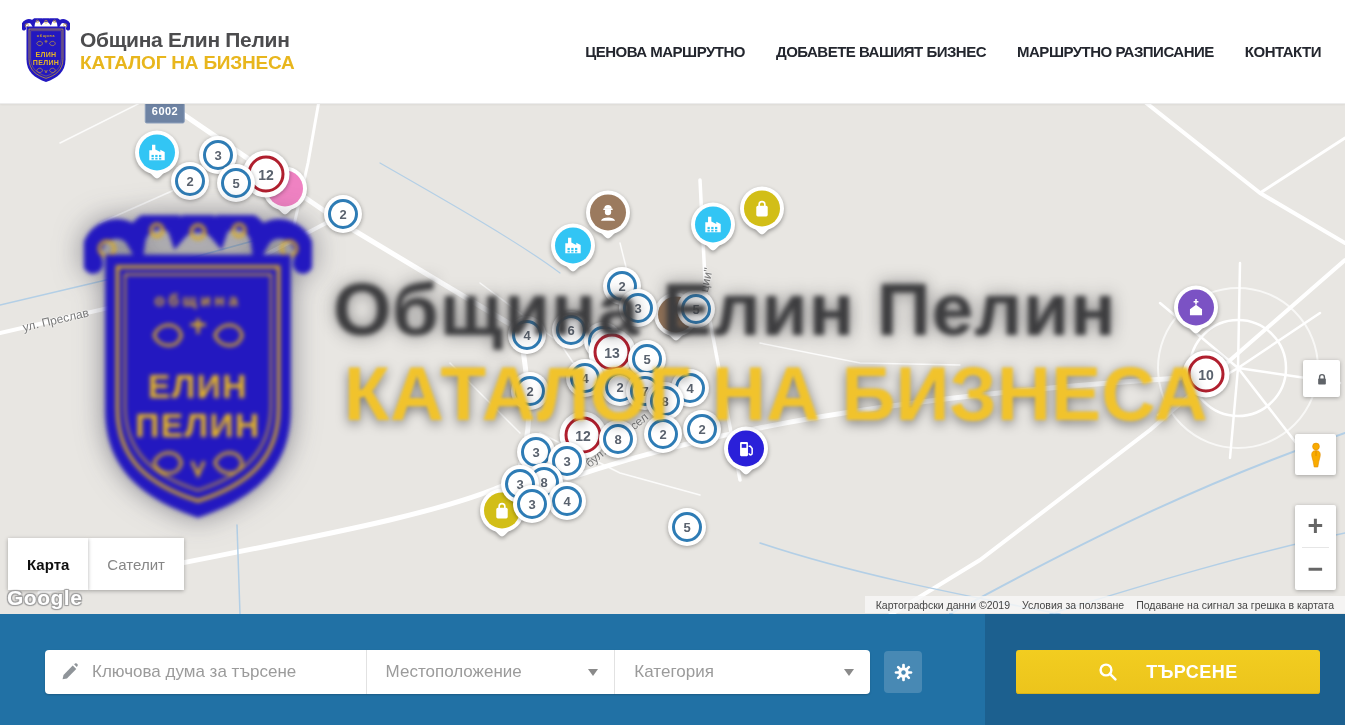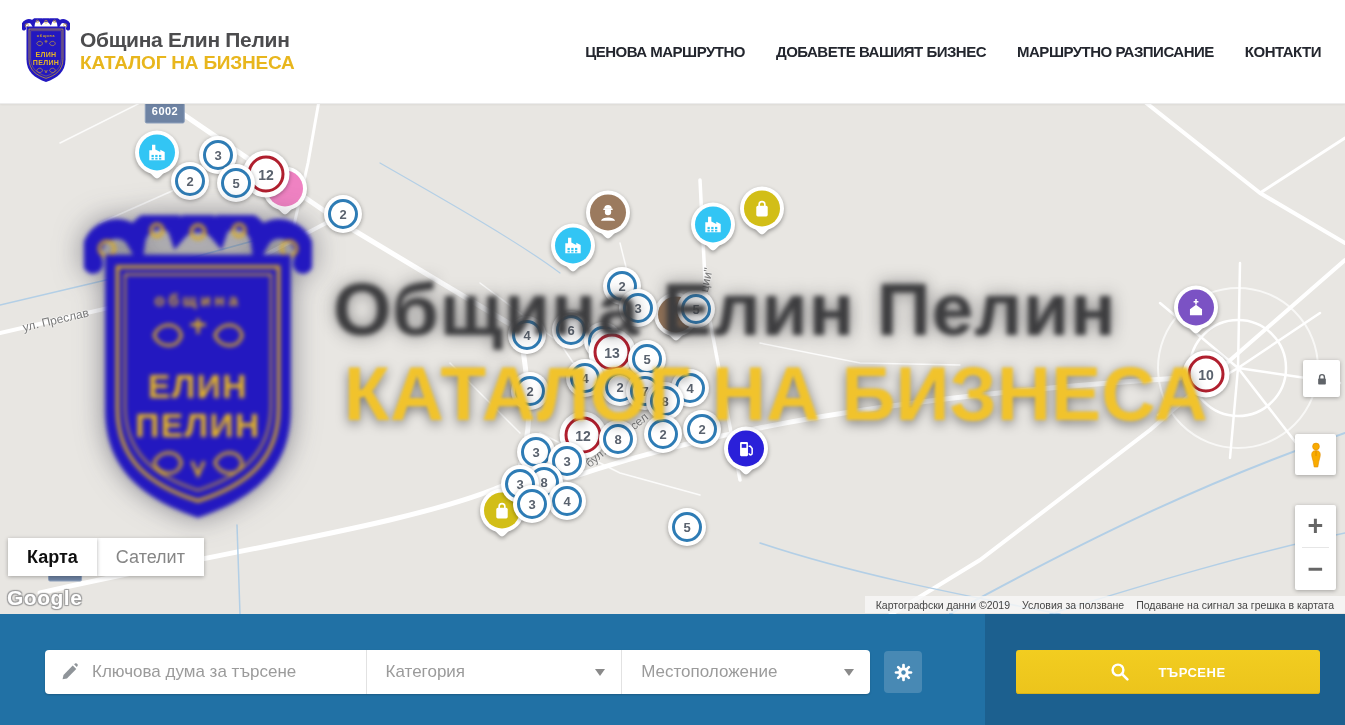--- a/index.html
+++ b/index.html
@@ -35,21 +35,21 @@
   .pin-circle svg{width:22px;height:22px;}
 
   
   .wm{pointer-events:none;z-index:20;position:absolute;}
   .wm-crest{left:84px;top:112px;width:228px;height:312px;filter:blur(2.2px) drop-shadow(0 0 14px rgba(40,40,60,.55));}
   .wm-title{left:333px;top:163px;font-size:75px;font-weight:bold;color:#3d3d3f;letter-spacing:1px;filter:blur(2.4px);text-shadow:0 0 16px rgba(50,50,55,.6);white-space:nowrap;}
   .wm-subtitle{left:344px;top:247px;font-size:76px;font-weight:bold;color:#f1c32c;letter-spacing:.5px;filter:blur(1.6px);text-shadow:0 3px 12px rgba(0,0,0,.5);white-space:nowrap;transform:scaleX(.98);transform-origin:left;}
 
   
   .maptype{position:absolute;left:8px;top:435px;display:flex;z-index:30;}
-  .maptype button{height:38px;background:#fff;border:0;font-family:inherit;font-size:18px;color:#868686;padding:0 19px;cursor:pointer;box-shadow:0 1px 4px rgba(0,0,0,.3);}
+  .maptype button{height:52px;background:#fff;border:0;font-family:inherit;font-size:15px;color:#868686;padding:0 19px;cursor:pointer;box-shadow:0 1px 4px rgba(0,0,0,.3);}
   .maptype button.active{font-weight:bold;color:#0f0f0f;z-index:2;position:relative;}
   .ctl{position:absolute;background:#fff;border:0;border-radius:2px;box-shadow:0 1px 4px rgba(0,0,0,.3);cursor:pointer;display:flex;align-items:center;justify-content:center;z-index:30;}
   .ctl-lock{left:1303px;top:257px;width:37px;height:37px;}
   .ctl-pegman{left:1295px;top:331px;width:41px;height:41px;}
   .zoom-panel{position:absolute;left:1295px;top:402px;width:41px;height:85px;background:#fff;border-radius:2px;box-shadow:0 1px 4px rgba(0,0,0,.3);display:flex;flex-direction:column;z-index:30;}
   .zoom-panel button{flex:1;border:0;background:none;font-size:27px;font-weight:bold;color:#666;cursor:pointer;line-height:1;font-family:inherit;}
   .zoom-panel .sep{height:1px;background:#e6e6e6;margin:0 7px;}
   .google-logo{position:absolute;left:7px;top:483px;font-size:21px;font-weight:bold;color:#fff;letter-spacing:.5px;z-index:30;text-decoration:none;cursor:pointer;
     text-shadow:-1px -1px 1px #9e9e9e,1px -1px 1px #9e9e9e,-1px 1px 1px #9e9e9e,1px 1px 1px #9e9e9e;}
   .attribution{position:absolute;right:0;top:493px;height:17px;display:flex;align-items:center;gap:0;z-index:30;background:rgba(248,248,248,.8);font-size:10.5px;color:#454545;padding:0 5px;}
@@ -63,21 +63,21 @@
   .sb-section{display:flex;align-items:center;position:relative;}
   .sb-keyword{width:312px;padding-left:15px;gap:11px;}
   .sb-keyword input{border:0;outline:none;flex:1;font-size:17px;color:#555;font-family:inherit;background:transparent;}
   .sb-keyword input::placeholder{color:#9b9b9b;}
   .sb-select{border-left:1px solid #e2e2e2;cursor:pointer;}
   .sb-category{width:260px;}
   .sb-location{width:253px;}
   .sb-select .lbl{font-size:17px;color:#9b9b9b;padding-left:19px;}
   .caret{position:absolute;right:16px;top:50%;margin-top:-3px;width:0;height:0;border-left:5.5px solid transparent;border-right:5.5px solid transparent;border-top:7px solid #8a8a8a;}
   .gear-btn{position:absolute;left:884px;top:37px;width:38px;height:42px;background:#4889b4;border:0;border-radius:4px;cursor:pointer;display:flex;align-items:center;justify-content:center;}
-  .search-btn{position:absolute;left:1016px;top:36px;width:304px;height:44px;border:0;border-radius:3px;cursor:pointer;background:linear-gradient(#f2cd20,#ecc41c);display:flex;align-items:center;justify-content:center;gap:28px;color:#fff;font-family:inherit;font-size:13px;font-weight:bold;letter-spacing:.5px;box-shadow:inset 0 -1px 0 #d9b117;}
+  .search-btn{position:absolute;left:1016px;top:36px;width:304px;height:44px;border:0;border-radius:3px;cursor:pointer;background:linear-gradient(#f2cd20,#ecc41c);display:flex;align-items:center;justify-content:center;gap:28px;color:#fff;font-family:inherit;font-size:18px;font-weight:bold;letter-spacing:.5px;box-shadow:inset 0 -1px 0 #d9b117;}
 </style>
 </head>
 <body>
 
 <svg width="0" height="0" style="position:absolute">
   <defs>
     <symbol id="crest" viewBox="0 0 150 205">
       <path d="M6,32 C0,10 26,2 34,16 C36,2 58,-2 62,10 C68,3 82,3 88,10 C92,-2 114,2 116,16 C124,2 150,10 144,32" stroke="#2318c0" stroke-width="13" fill="none" stroke-linecap="round"></path>
       <circle cx="15" cy="22" r="5" stroke="#d9ab25" stroke-width="2" fill="none"></circle>
       <circle cx="48" cy="10" r="4" stroke="#d9ab25" stroke-width="2" fill="none"></circle>
@@ -410,26 +410,26 @@
   <div class="search-panel">
     <div class="dark-side"></div>
     <div class="search-bar">
       <div class="sb-section sb-keyword">
         <svg width="19" height="19" viewBox="0 0 20 20">
           <path d="M13.4,2.7 l3.7,3.7 L7.3,16.2 l-4.6,1 1,-4.6 z" fill="#8f9499"></path>
           <path d="M15.1,1.3 a1.9,1.9 0 0 1 3.3,1.9 l-0.8,1 -3.6,-3.6 z" fill="#8f9499"></path>
         </svg>
         <input type="text" placeholder="Ключова дума за търсене" style="">
       </div>
+      <div class="sb-section sb-select sb-location">
+        <span class="lbl">Местоположение</span>
+        <i class="caret"></i>
+      </div>
       <div class="sb-section sb-select sb-category">
         <span class="lbl">Категория</span>
-        <i class="caret"></i>
-      </div>
-      <div class="sb-section sb-select sb-location">
-        <span class="lbl">Местоположение</span>
         <i class="caret"></i>
       </div>
     </div>
     <button class="gear-btn">
       <svg width="21" height="21" viewBox="0 0 20 20">
         <g fill="#fff">
           <rect x="8.7" y="1.6" width="2.6" height="16.8" rx="1.2"></rect>
           <rect x="8.7" y="1.6" width="2.6" height="16.8" rx="1.2" transform="rotate(45 10 10)"></rect>
           <rect x="8.7" y="1.6" width="2.6" height="16.8" rx="1.2" transform="rotate(90 10 10)"></rect>
           <rect x="8.7" y="1.6" width="2.6" height="16.8" rx="1.2" transform="rotate(135 10 10)"></rect>

